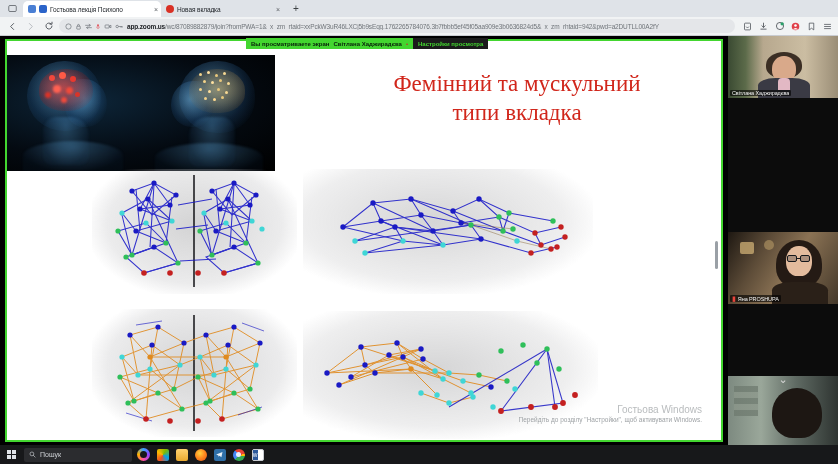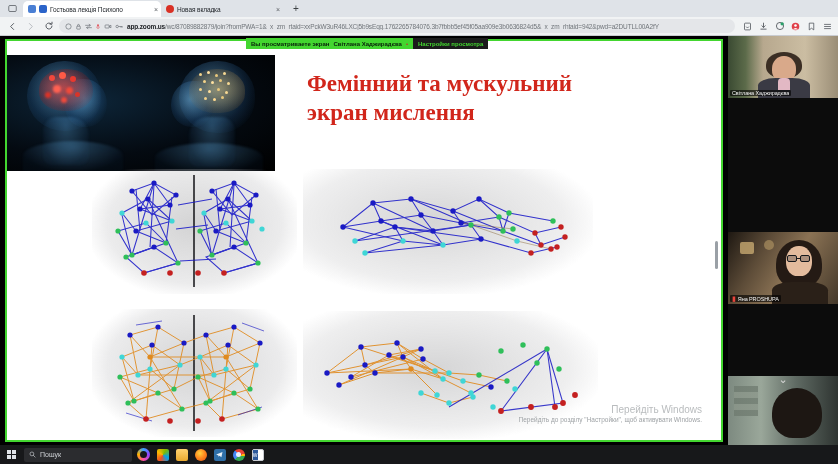--- a/index.html
+++ b/index.html
@@ -102,22 +102,23 @@
     background: #1b1b1b; color: #43d630;
     display: flex; align-items: center; padding: 0 5px;
     white-space: nowrap;
   }
 
   
   .slide { position: absolute; inset: 0; background: #fff; }
 
   .slide-title {
     position: absolute; left: 300px; top: 29px; width: 420px;
+    text-align: center;
     font-family: "Liberation Serif", serif;
-    font-weight: bold; font-size: 23px; line-height: 1.25;
+    font-weight: normal; font-size: 23px; line-height: 1.25;
     color: #d1261b;
   }
 
   .heads-photo {
     position: absolute; left: 0px; top: 14px; width: 268px; height: 116px;
     background: radial-gradient(ellipse at 30% 40%, #0d2538 0%, #040a11 55%, #000 100%);
     overflow: hidden;
   }
   .head {
     position: absolute; top: 4px; width: 118px; height: 110px;
@@ -354,21 +355,21 @@
       </div>
     </div>
   </div>
 
   <div class="share-stage">
     <div class="share-border">
       <div class="slide">
 
         <div class="slide-title">
           <div>Фемінний та мускульний</div>
-          <div>экран мислення</div>
+          <div>типи вкладка</div>
         </div>
 
         <div class="heads-photo">
 
           <div class="head" style="left:6px;">
             <div class="skull" style="left:14px;top:2px;width:74px;height:70px;"></div>
             <div class="skull" style="left:52px;top:20px;width:42px;height:48px;border-radius:40% 55% 50% 45%;"></div>
             <div class="neck" style="left:30px;top:58px;width:46px;height:48px;border-radius:30% 40% 20% 20%;"></div>
             <div class="neck" style="left:10px;top:82px;width:100px;height:30px;border-radius:50% 50% 0 0;"></div>
             <div class="brain-core" style="left:26px;top:10px;width:54px;height:42px;border-radius:48% 48% 44% 44%;background:radial-gradient(ellipse at 45% 45%, rgba(220,60,55,0.72), rgba(150,30,30,0.30) 60%, rgba(70,20,25,0) 82%);"></div>
@@ -646,21 +647,21 @@
             </g>
           </svg>
         </div>
 
       </div>
 
       <div class="stage-scrollbar"></div>
     </div>
 
     <div class="win-activate">
-      <div class="wa-title">Перейдіть Windows</div>
+      <div class="wa-title">Гостьова Windows</div>
       <div class="wa-sub">Перейдіть до розділу "Настройки", щоб активувати Windows.</div>
     </div>
   </div>
 
   <div class="share-banner">
     <div class="banner-green">
       <span>Вы просматриваете экран</span>
       <span>Світлана Хаджирадєва</span>
       <span class="banner-dot">•</span>
     </div>

